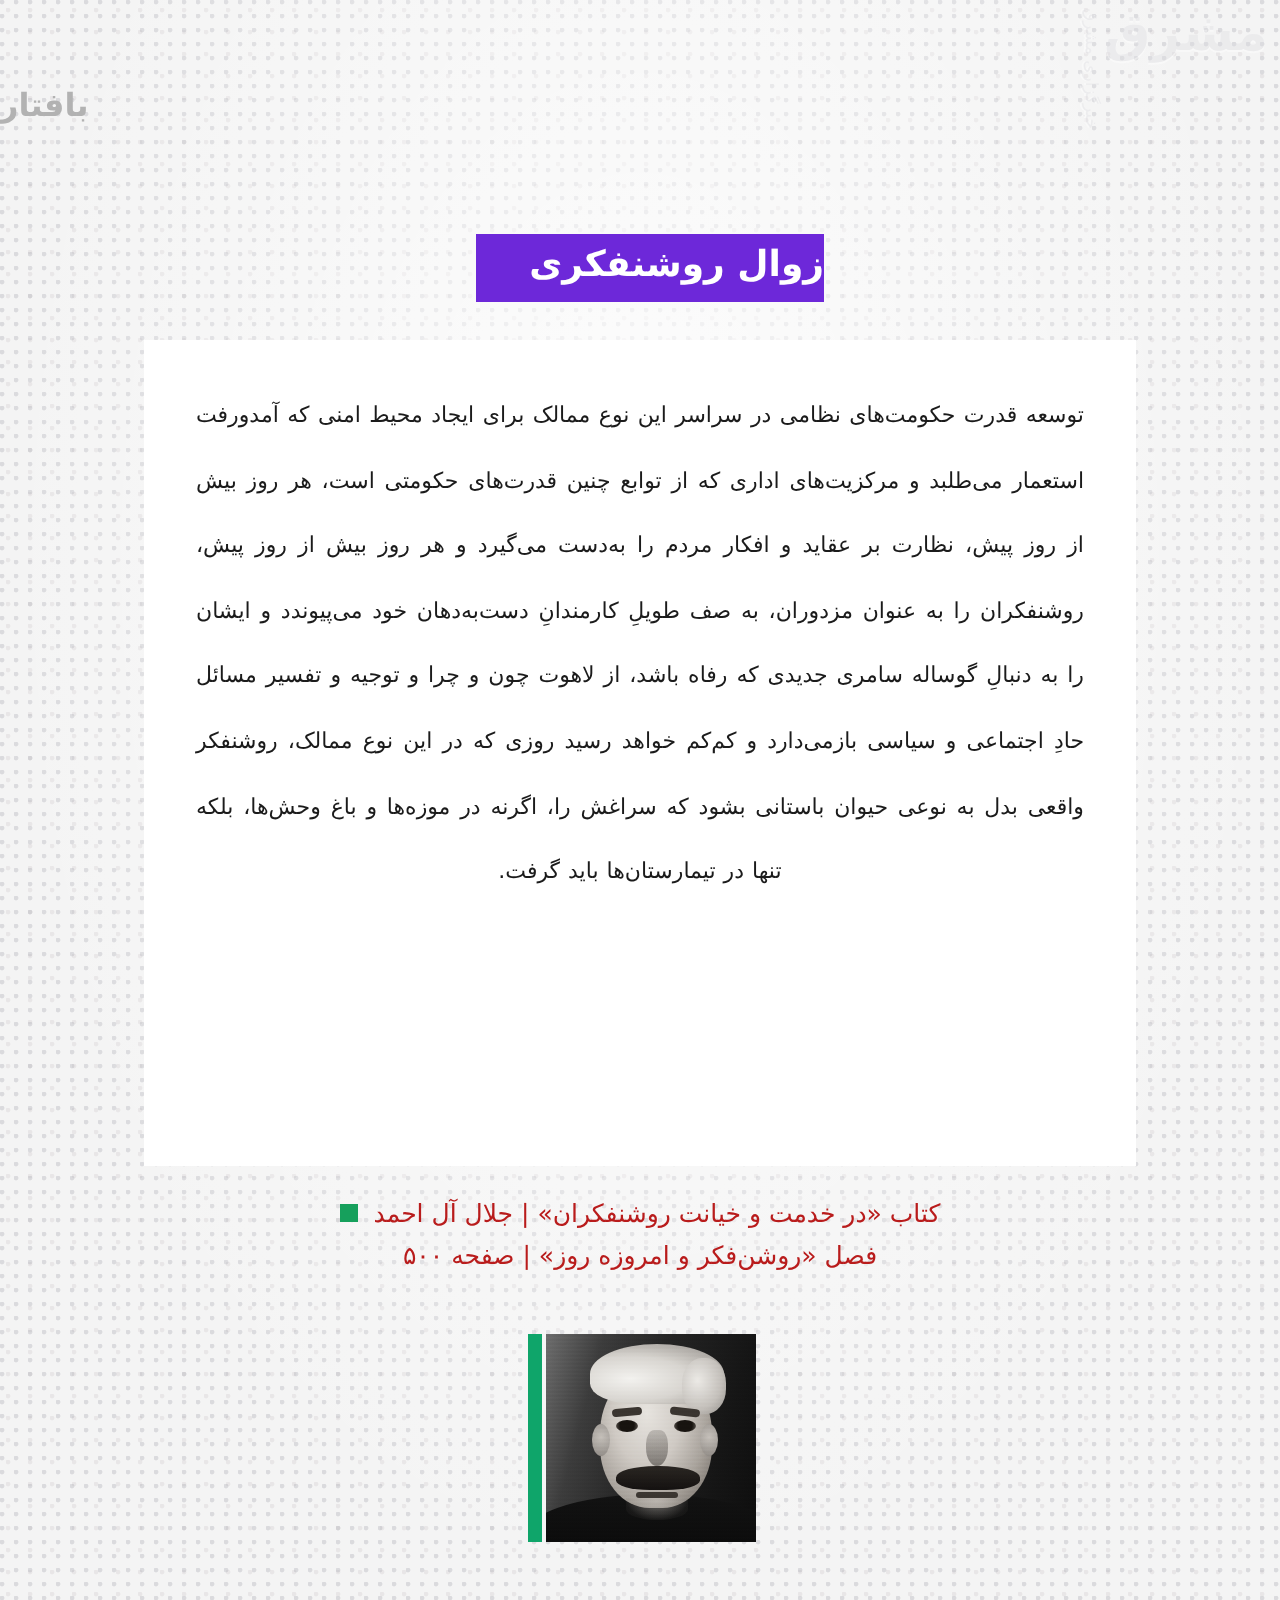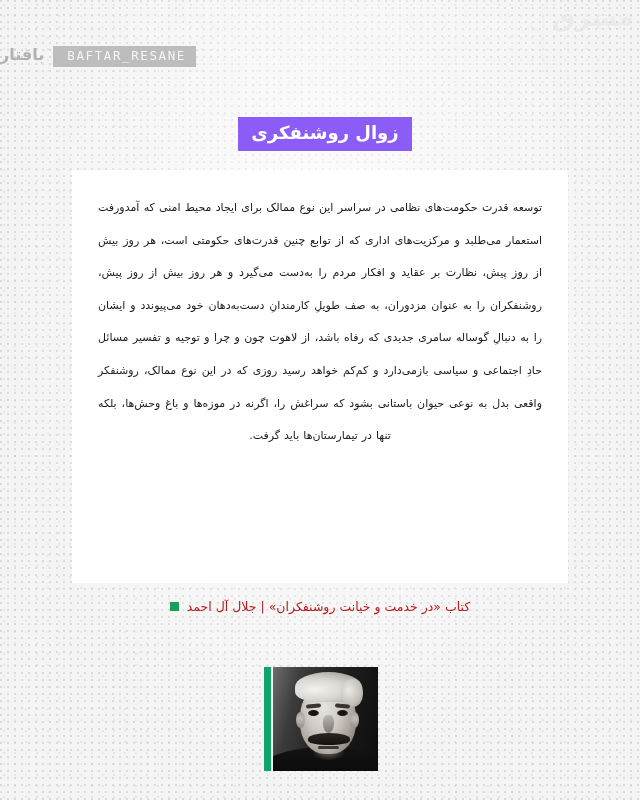--- a/index.html
+++ b/index.html
@@ -89,24 +89,24 @@
     line-height:1.35;
     text-shadow:0 1px 0 #ffffff;
     letter-spacing:0.5px;
   }
 
   
   #title-badge {
     position:absolute;
     left:238px; top:117px;
     width:174px; height:34px;
-    background:#8b5cf6;
+    background:#6d28d9;
     display:flex;
     align-items:center;
-    justify-content:center;
+    justify-content:flex-start;
     z-index:5;
   }
   #title-badge-text {
     color:#ffffff;
     font-size:18px;
     font-weight:bold;
     line-height:1;
     letter-spacing:0px;
     transform:translateY(-1px);
   }
@@ -278,41 +278,43 @@
     mix-blend-mode:overlay;
   }
 </style>
 </head>
 <body>
 
 <div id="bg-pattern"></div>
 <div id="bg-vignette"></div>
 
 <div id="watermark-left">
-  <span id="watermark-tag">BAFTAR_RESANE</span>
   <span id="watermark-logo">بافتار</span>
 </div>
 
 <div id="watermark-right">
   <span id="watermark-right-main">مشرق</span>
   <span id="watermark-right-sub">خبرگزاری مشرق</span>
 </div>
 
 <div id="title-badge">
   <span id="title-badge-text">زوال روشنفکری</span>
 </div>
 
 <div id="content-card">
   <p id="body-text">توسعه قدرت حکومت‌های نظامی در سراسر این نوع ممالک برای ایجاد محیط امنی که آمدورفت استعمار می‌طلبد و مرکزیت‌های اداری که از توابع چنین قدرت‌های حکومتی است، هر روز بیش از روز پیش، نظارت بر عقاید و افکار مردم را به‌دست می‌گیرد و هر روز بیش از روز پیش، روشنفکران را به عنوان مزدوران، به صف طویلِ کارمندانِ دست‌به‌دهان خود می‌پیوندد و ایشان را به دنبالِ گوساله سامری جدیدی که رفاه باشد، از لاهوت چون و چرا و توجیه و تفسیر مسائل حادِ اجتماعی و سیاسی بازمی‌دارد و کم‌کم خواهد رسید روزی که در این نوع ممالک، روشنفکر واقعی بدل به نوعی حیوان باستانی بشود که سراغش را، اگرنه در موزه‌ها و باغ وحش‌ها، بلکه تنها در تیمارستان‌ها باید گرفت.</p>
 </div>
 
 <div id="citation">
   <div class="citation-line">
     <span>کتاب «در خدمت و خیانت روشنفکران» | جلال آل احمد</span>
     <span id="citation-bullet"></span>
+  </div>
+  <div class="citation-line">
+    <span>فصل «روشن‌فکر و امروزه روز» | صفحه ۵۰۰</span>
   </div>
 </div>
 
 <div id="portrait-wrap">
   <div id="portrait-greenbar"></div>
   <div id="portrait-photo">
     <div class="backdrop"></div>
     <div class="shoulder"></div>
     <div class="face"></div>
     <div class="hair"></div>

